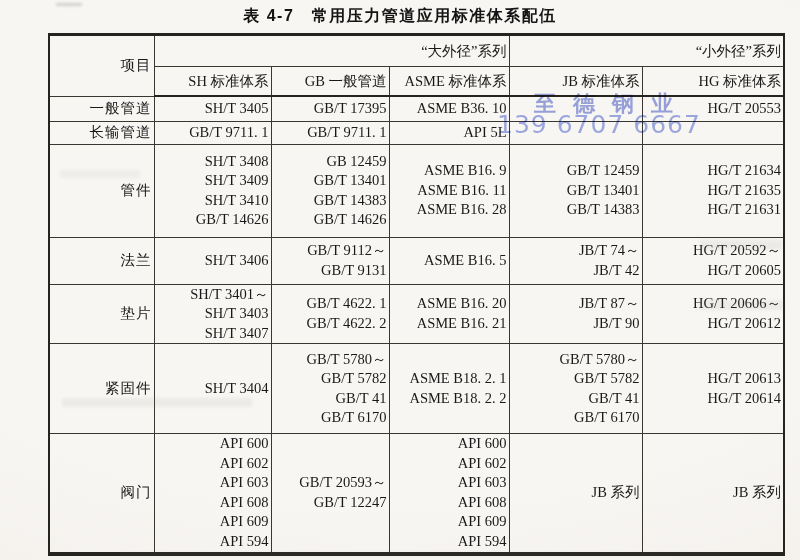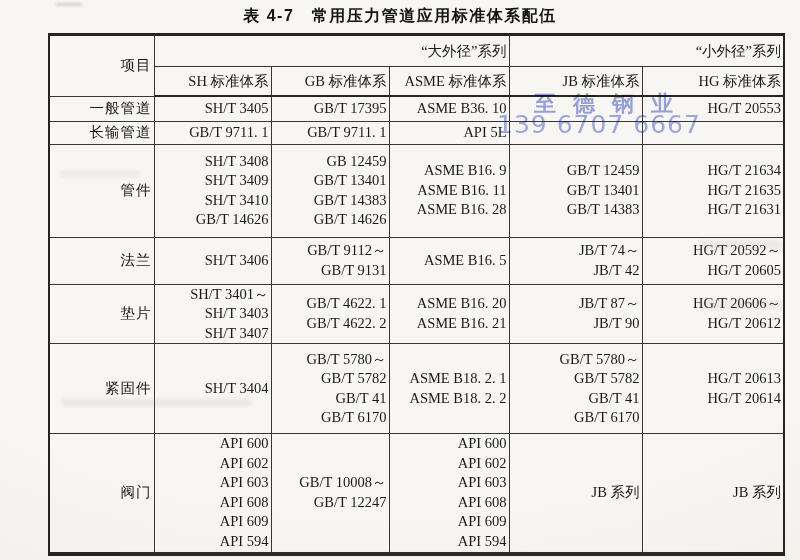--- a/index.html
+++ b/index.html
@@ -88,21 +88,21 @@
       <col style="width:142px">
     </colgroup>
     <thead>
       <tr>
         <th rowspan="2" class="row-label">项目</th>
         <th colspan="3">“大外径”系列</th>
         <th colspan="2">“小外径”系列</th>
       </tr>
       <tr id="subheader-row">
           <th>SH 标准体系</th>
-          <th>GB 标准体系</th>
+          <th>GB 一般管道</th>
           <th>ASME 标准体系</th>
           <th>JB 标准体系</th>
           <th>HG 标准体系</th>
         </tr>
     </thead>
     <tbody id="table-body">
         <tr>
           <th class="row-label">一般管道</th>
           <td>
             <div class="cell-line">SH/T 3405</div>
@@ -237,21 +237,21 @@
           <th class="row-label">阀门</th>
           <td>
             <div class="cell-line">API 600</div>
             <div class="cell-line">API 602</div>
             <div class="cell-line">API 603</div>
             <div class="cell-line">API 608</div>
             <div class="cell-line">API 609</div>
             <div class="cell-line">API 594</div>
           </td>
           <td>
-            <div class="cell-line">GB/T 10008～</div>
+            <div class="cell-line">GB/T 20593～</div>
             <div class="cell-line">GB/T 12247</div>
           </td>
           <td>
             <div class="cell-line">API 600</div>
             <div class="cell-line">API 602</div>
             <div class="cell-line">API 603</div>
             <div class="cell-line">API 608</div>
             <div class="cell-line">API 609</div>
             <div class="cell-line">API 594</div>
           </td>

